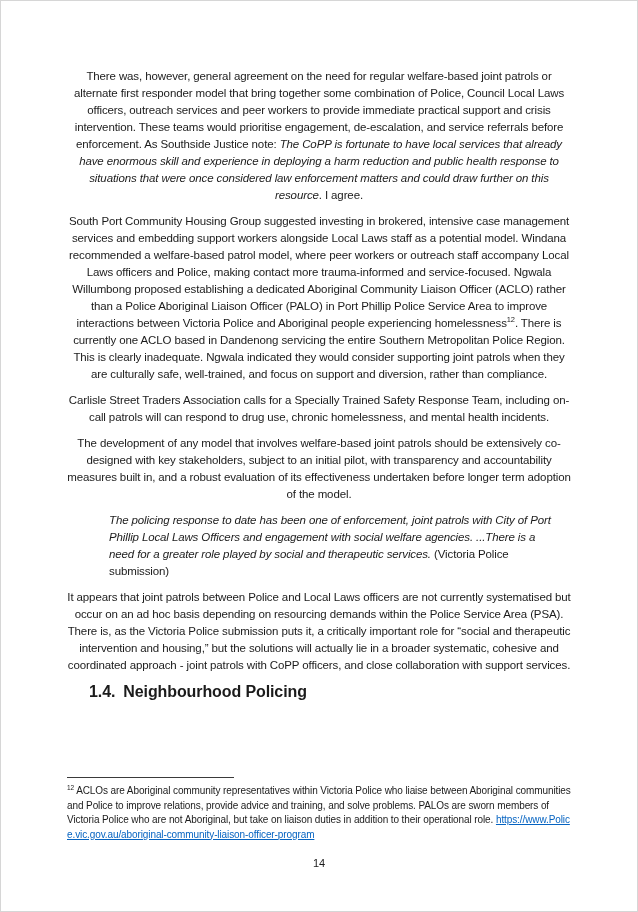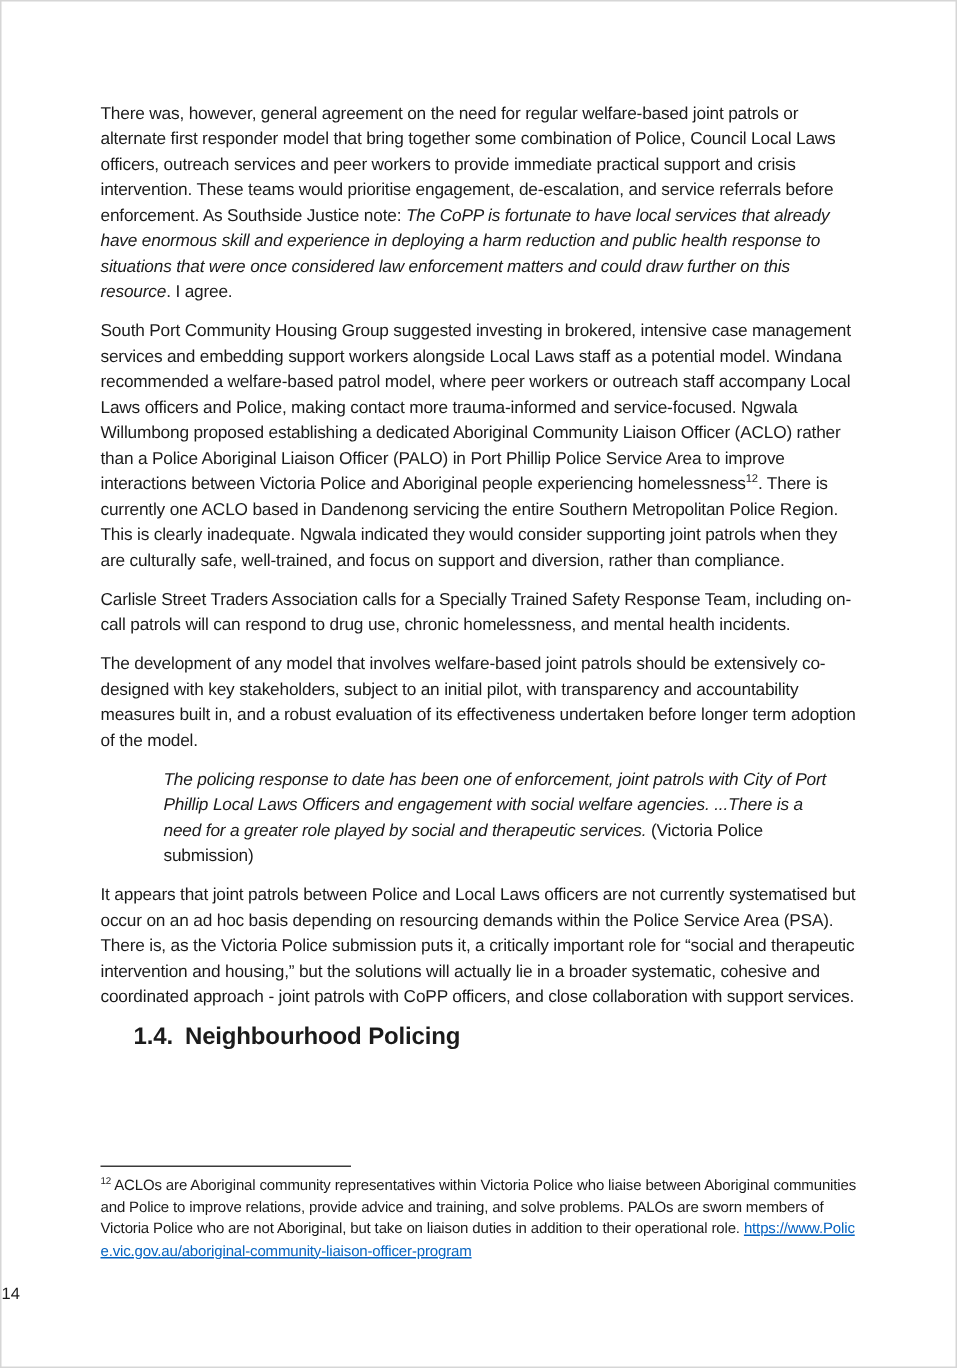--- a/index.html
+++ b/index.html
@@ -14,21 +14,21 @@
     padding: 67px 66px 0 66px;
     font-family: "Liberation Sans", sans-serif;
     color: #1b1b1b;
     overflow: hidden;
   }
   p.body {
     margin: 0 0 9px 0;
     font-size: 11.5px;
     line-height: 17px;
     letter-spacing: -0.12px;
-    text-align: left;
+    text-align: center;
   }
   .italic { font-style: italic; }
   sup.ref {
     font-size: 7.5px;
     line-height: 0;
     vertical-align: super;
     margin-top: 40px;
   }
   .heading {
     margin: 3px 0 10px 22px;
@@ -67,20 +67,21 @@
     color: #0563C1;
     text-decoration: underline;
     cursor: pointer;
     word-break: break-all;
   }
   .page-number {
     position: absolute;
     left: 0;
     right: 0;
     top: 856px;
+    text-align: center;
     font-size: 11px;
     color: #1b1b1b;
   }
 </style>
 </head>
 <body>
 
 <div class="page">
 
   <p class="body"><span>There was, however, general agreement on the need for regular welfare-based joint patrols or alternate first responder model that bring together some combination of Police, Council Local Laws officers, outreach services and peer workers to provide immediate practical support and crisis intervention.  These teams would prioritise engagement, de-escalation, and service referrals before enforcement. As Southside Justice note: </span><span class="italic">The CoPP is fortunate to have local services that already have enormous skill and experience in deploying a harm reduction and public health response to situations that were once considered law enforcement matters and could draw further on this resource</span><span>. I agree.</span></p>

